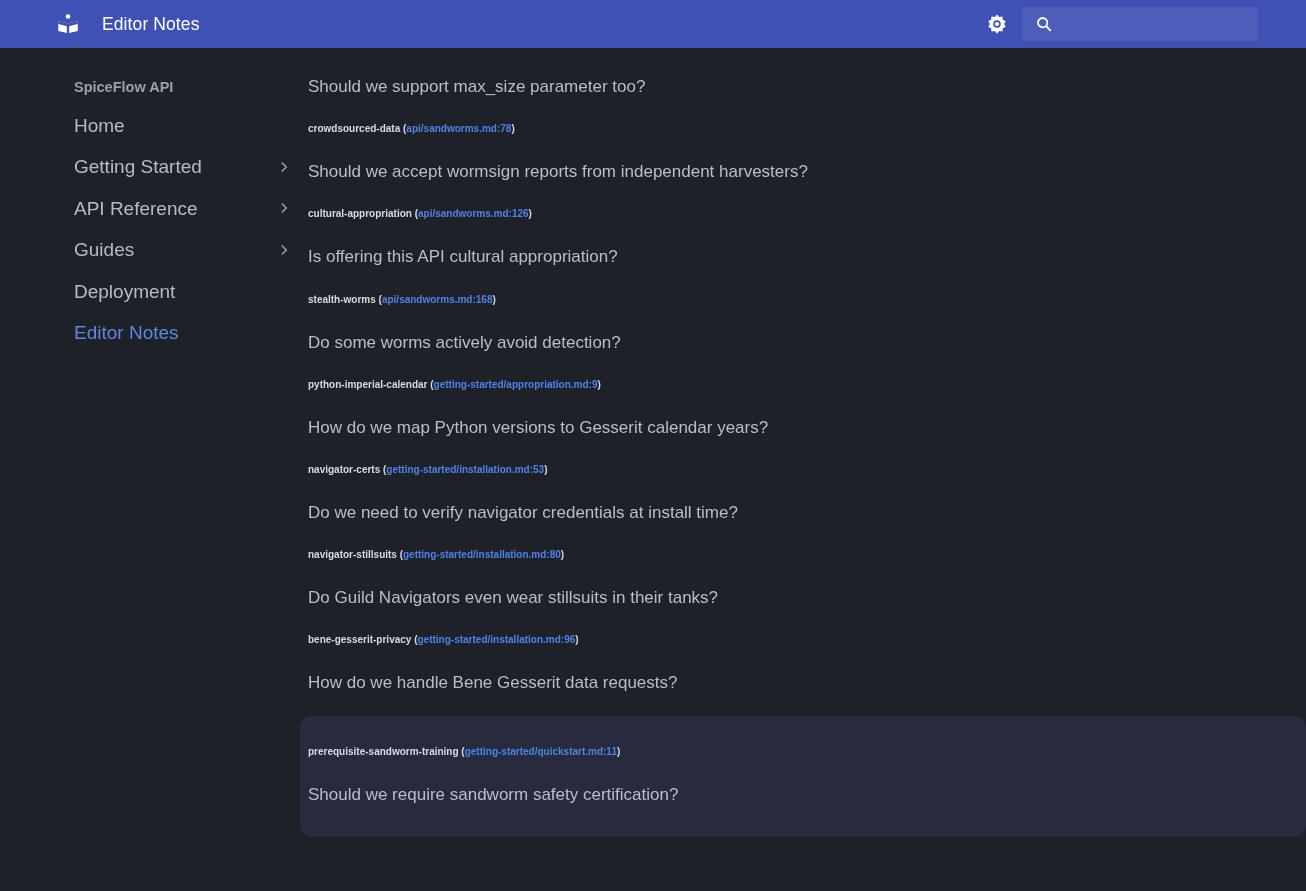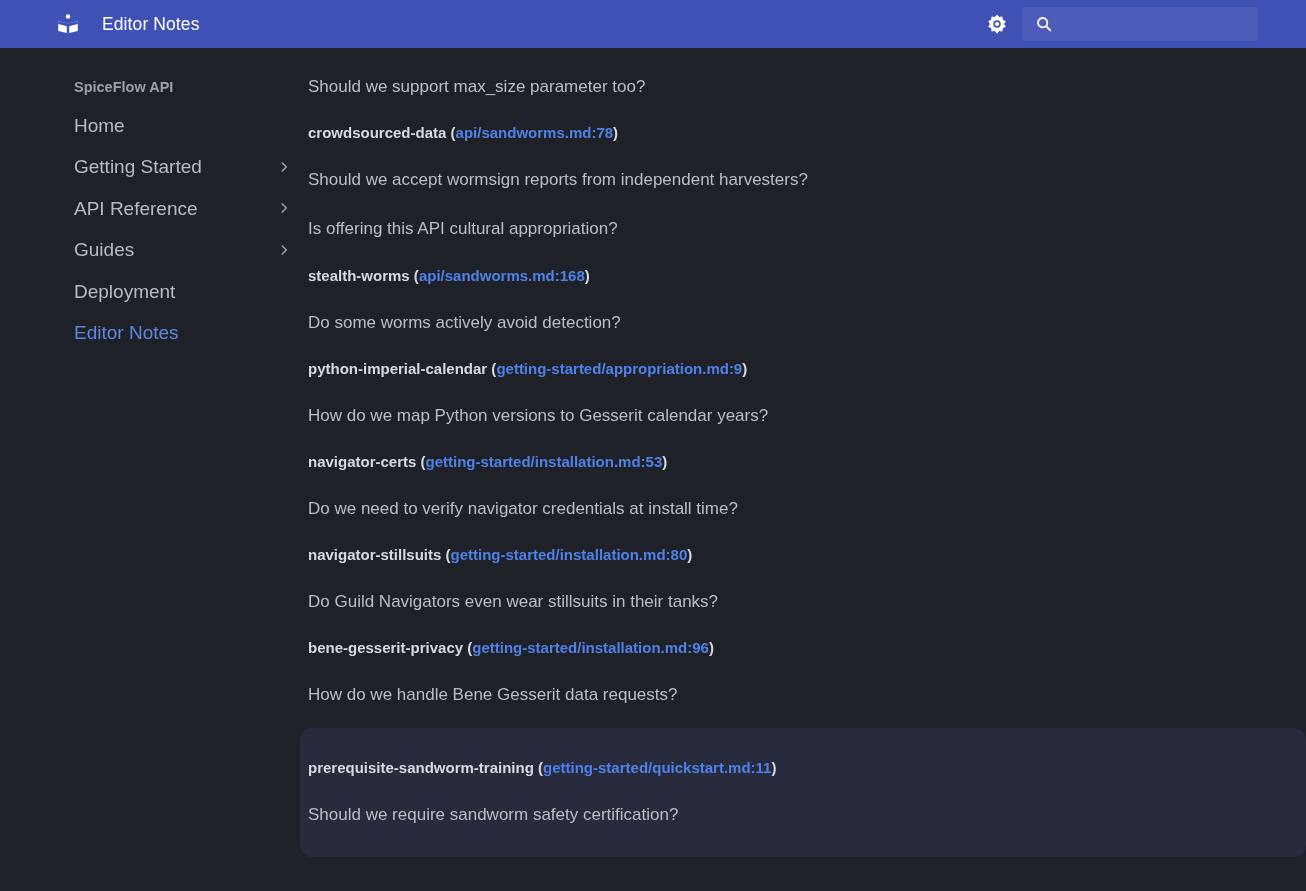--- a/index.html
+++ b/index.html
@@ -138,21 +138,21 @@
   .note-block { padding: 0; }
   .note-block.highlight {
     background: #272b3d;
     border-radius: 12px;
     margin: 8px 0 8px 0;
     padding: 14px 0 18px 0;
   }
   .note-term {
     color: #d7dae0;
     font-weight: 700;
-    font-size: 15px;
+    font-size: 10px;
     line-height: 1.6;
     padding: 10px 40px 10px 8px;
     margin: 0;
   }
   .note-block.highlight .note-term { padding-top: 14px; }
   .note-term .paren { font-weight: 700; color: #d7dae0; }
   .note-term a {
     color: #4f82e8;
     text-decoration: none;
     font-weight: 700;
@@ -252,20 +252,23 @@
     <p class="note-text">Should we support max_size parameter too?</p>
 
     <div class="note-block">
       <p class="note-term">
         <span>crowdsourced-data</span><span class="paren"> (</span><a href="#">api/sandworms.md:78</a><span class="paren">)</span>
       </p>
       <p class="note-text">Should we accept wormsign reports from independent harvesters?</p>
     </div>
 
     <div class="note-block">
+      <p class="note-term">
+        <span>cultural-appropriation</span><span class="paren"> (</span><a href="#">api/sandworms.md:126</a><span class="paren">)</span>
+      </p>
       <p class="note-text">Is offering this API cultural appropriation?</p>
     </div>
 
     <div class="note-block">
       <p class="note-term">
         <span>stealth-worms</span><span class="paren"> (</span><a href="#">api/sandworms.md:168</a><span class="paren">)</span>
       </p>
       <p class="note-text">Do some worms actively avoid detection?</p>
     </div>
 

